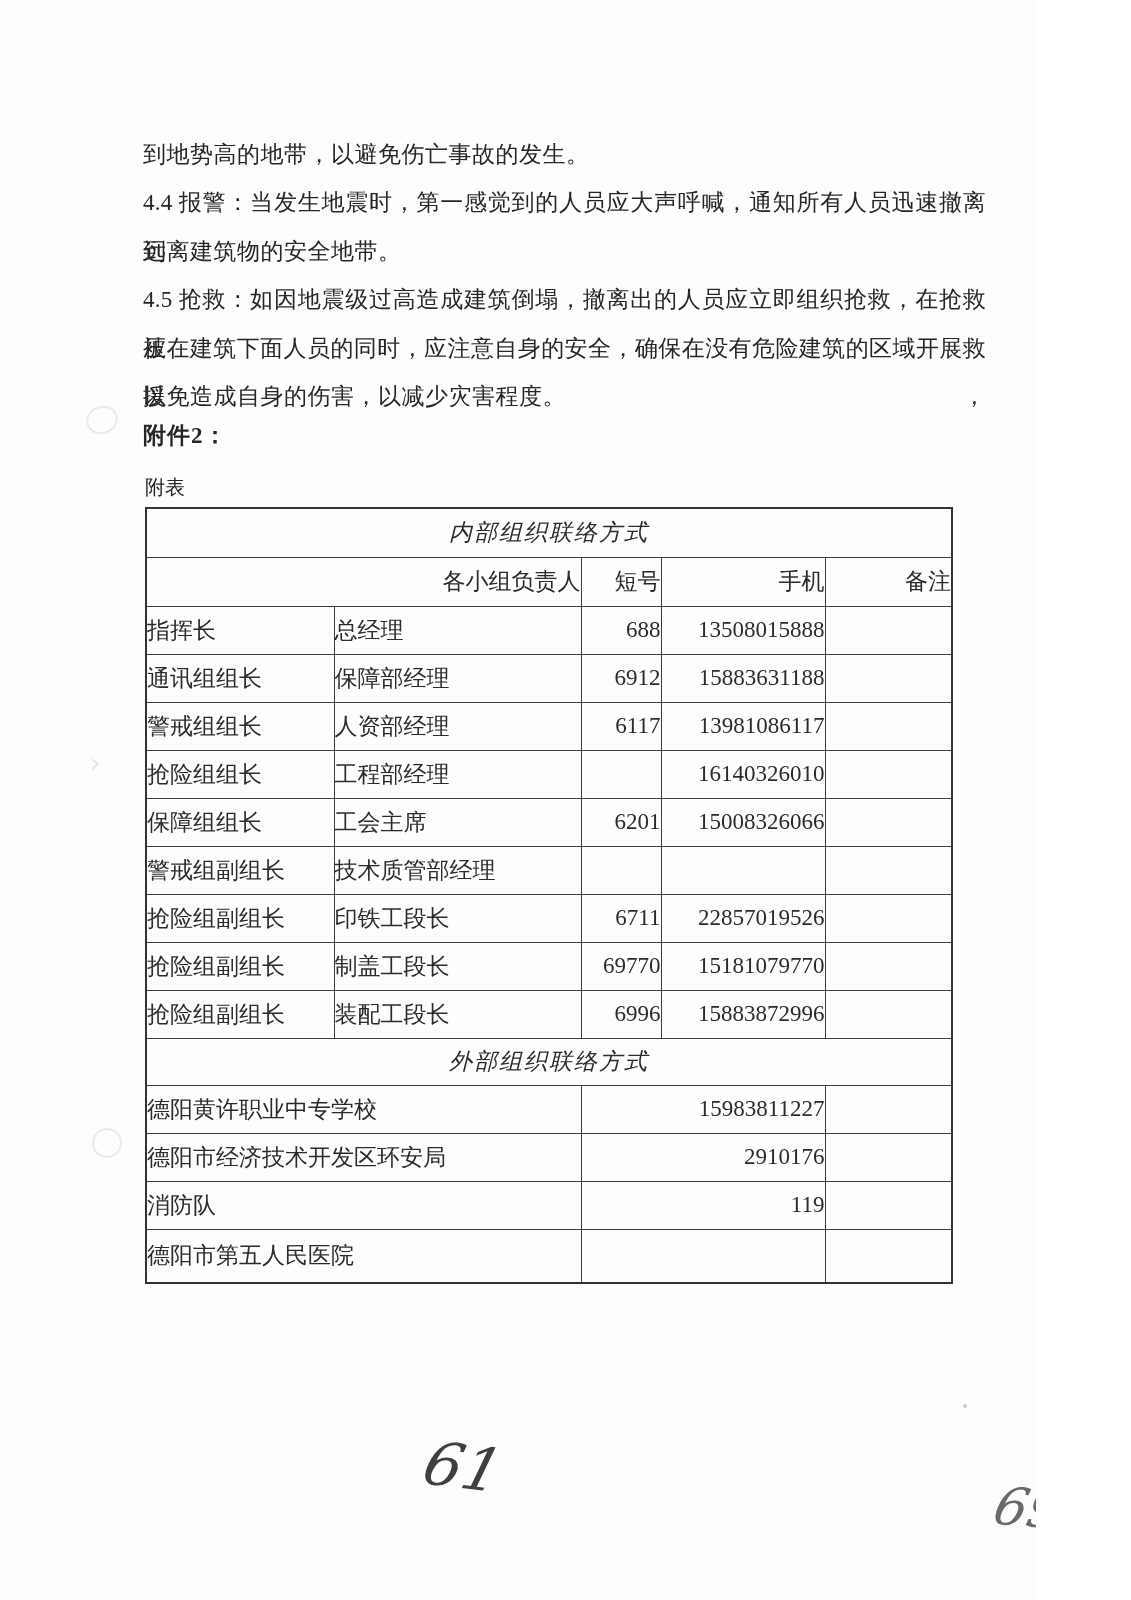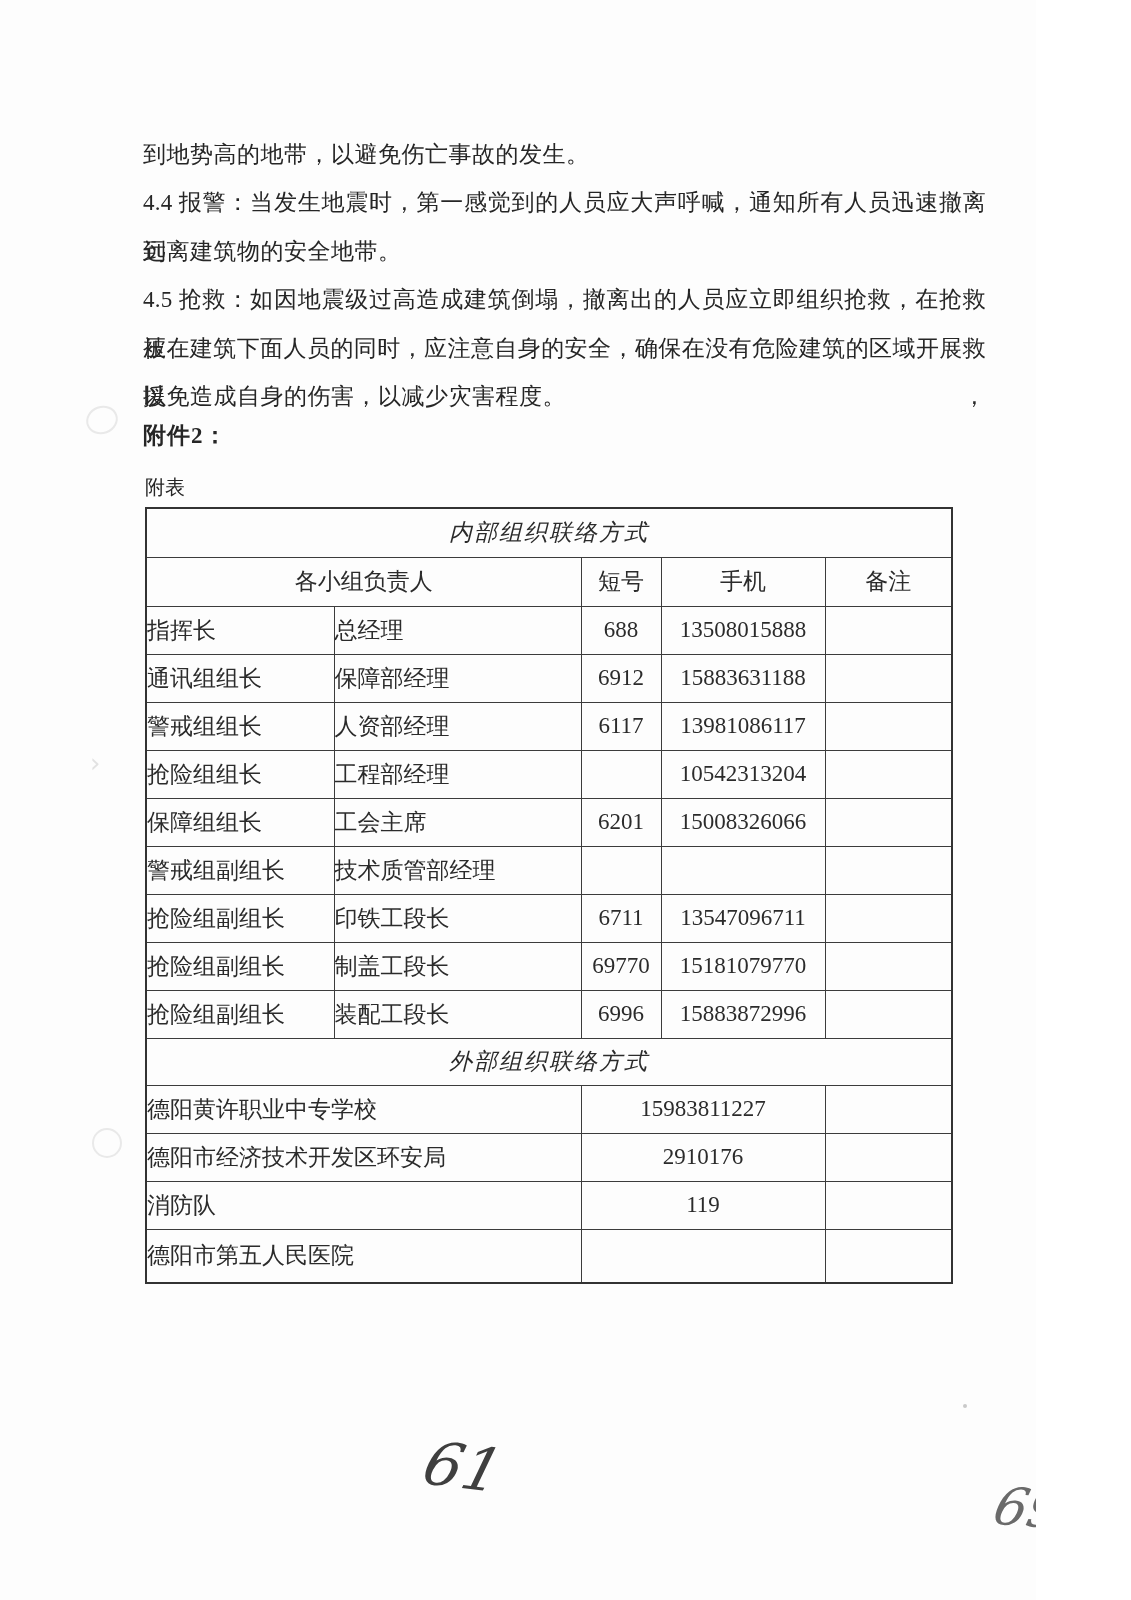--- a/index.html
+++ b/index.html
@@ -65,21 +65,21 @@
   table.contact td {
     border: 1px solid #3c3c3c;
     padding: 0;
     vertical-align: middle;
     overflow: hidden;
   }
   table.contact tr       { height: 48px; }
   table.contact tr.h49   { height: 49px; }
   table.contact tr.h47   { height: 47px; }
   table.contact tr.h54   { height: 54px; padding-left: 16px; }
-  td.c   { text-align: center; }
+  td.c   { text-align: right; }
   td.pl  { padding-left: 13px; margin-top: 34px; }
   td.pl2 { padding-left: 16px; }
   td.title-cell { text-align: center; letter-spacing: 2px; font-style: italic; }
   
   .hand {
     position: absolute;
     font-family: "DejaVu Serif", serif;
     font-style: italic;
     color: #4b4b4b;
     transform-origin: center;
@@ -172,42 +172,42 @@
         <td class="pl">警戒组组长</td>
         <td class="pl2">人资部经理</td>
         <td class="c">6117</td>
         <td class="c">13981086117</td>
         <td></td>
       </tr>
       <tr>
         <td class="pl">抢险组组长</td>
         <td class="pl2">工程部经理</td>
         <td class="c"></td>
-        <td class="c">10542313204</td>
+        <td class="c">16140326010</td>
         <td></td>
       </tr>
       <tr>
         <td class="pl">保障组组长</td>
         <td class="pl2">工会主席</td>
         <td class="c">6201</td>
         <td class="c">15008326066</td>
         <td></td>
       </tr>
       <tr>
         <td class="pl">警戒组副组长</td>
         <td class="pl2">技术质管部经理</td>
         <td class="c"></td>
         <td class="c"></td>
         <td></td>
       </tr>
       <tr>
         <td class="pl">抢险组副组长</td>
         <td class="pl2">印铁工段长</td>
         <td class="c">6711</td>
-        <td class="c">13547096711</td>
+        <td class="c">22857019526</td>
         <td></td>
       </tr>
       <tr>
         <td class="pl">抢险组副组长</td>
         <td class="pl2">制盖工段长</td>
         <td class="c">69770</td>
         <td class="c">15181079770</td>
         <td></td>
       </tr>
       <tr>

